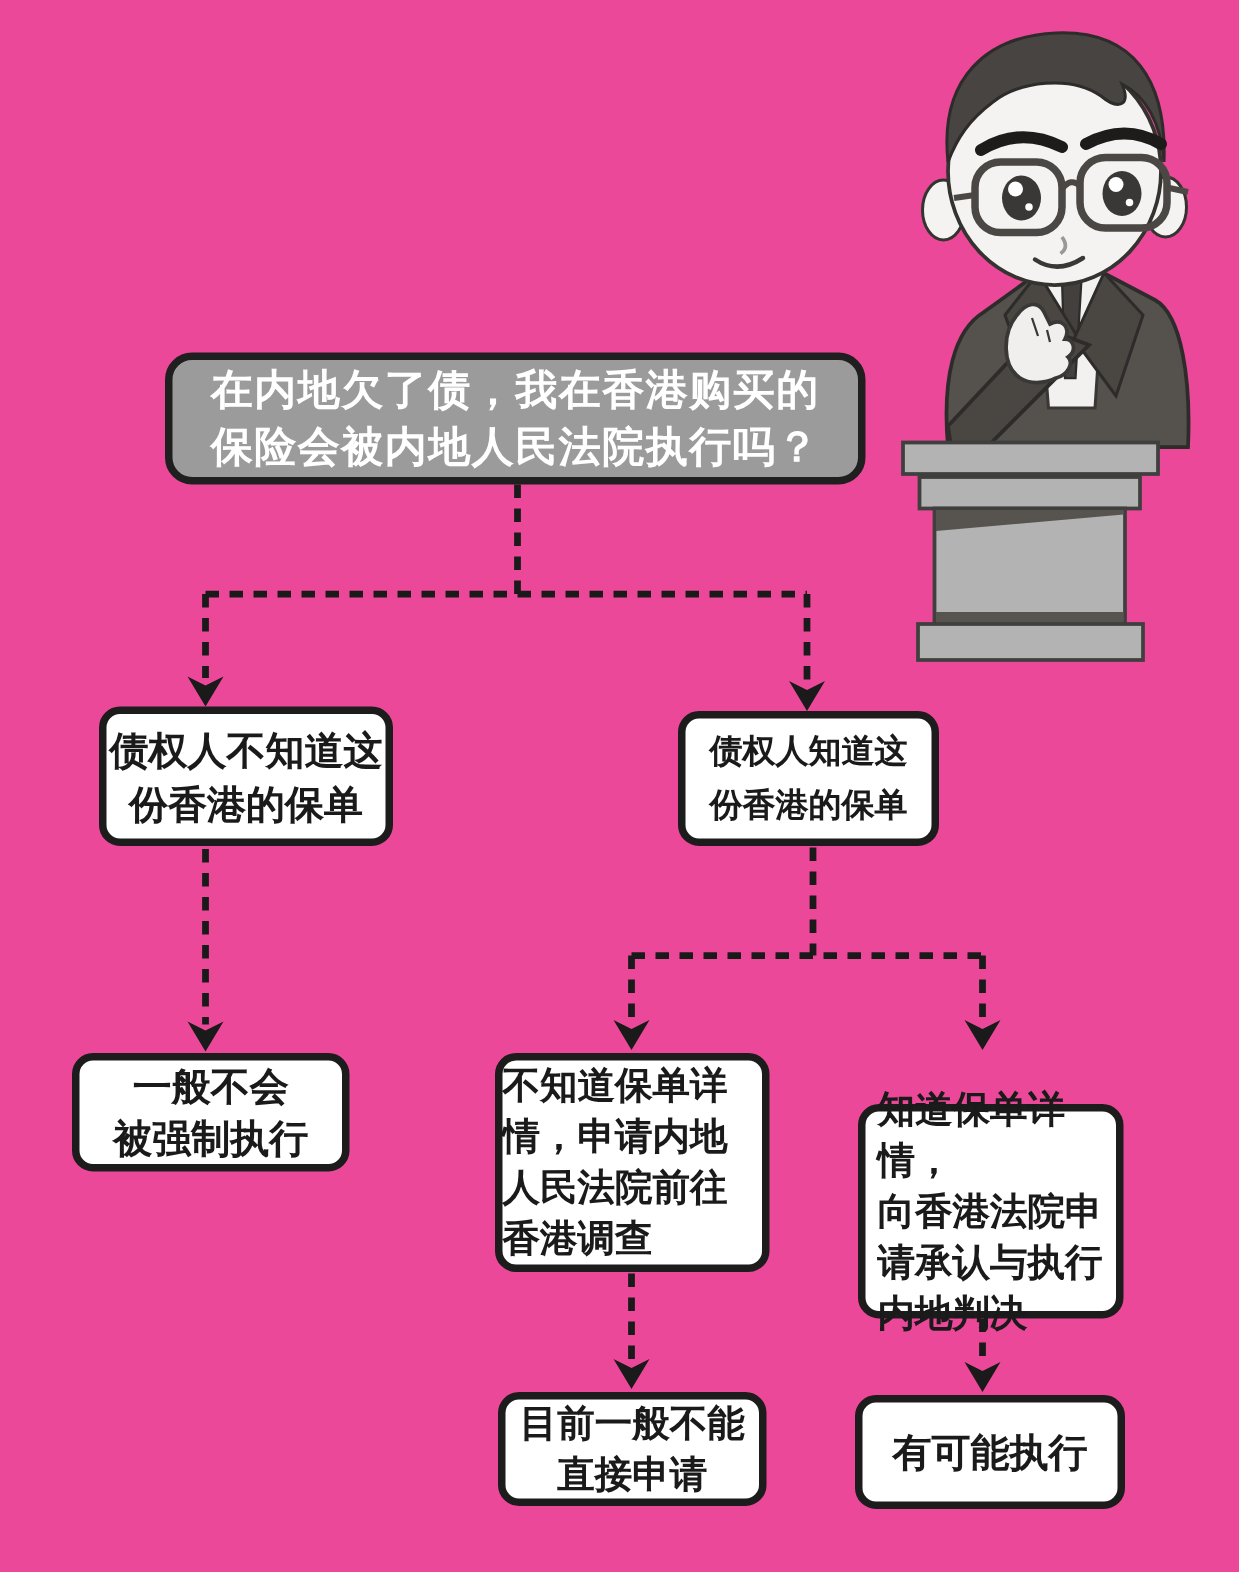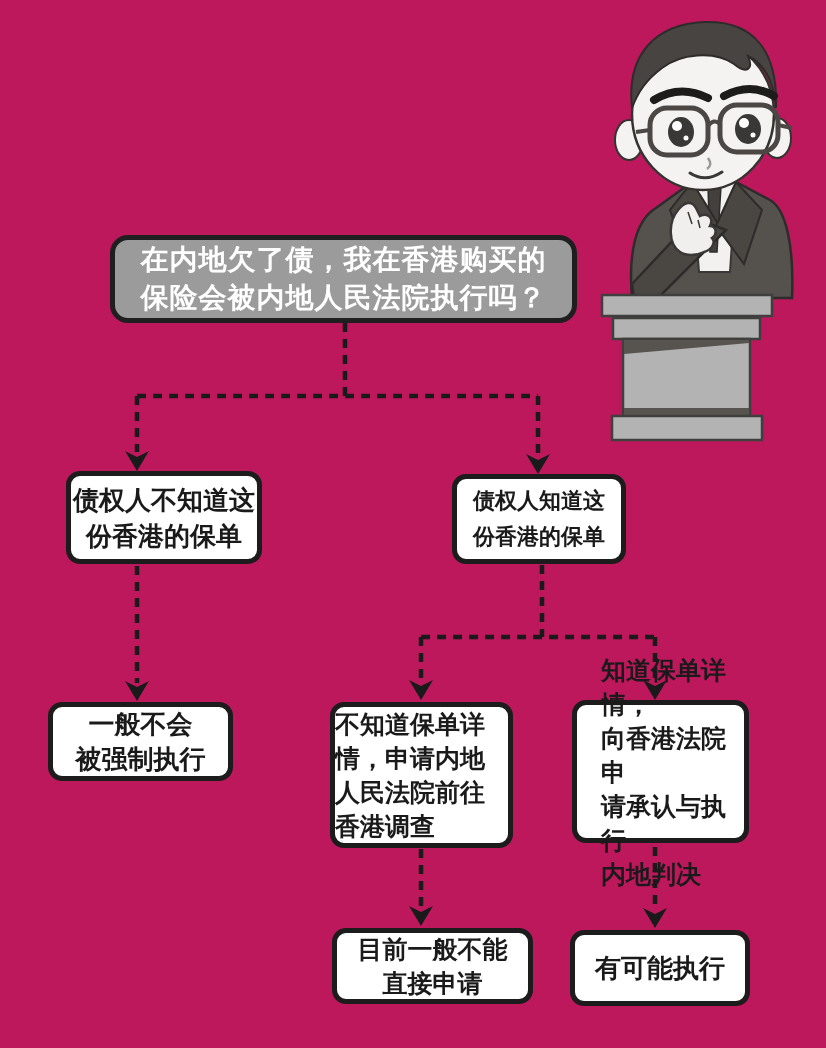--- a/index.html
+++ b/index.html
@@ -1,21 +1,21 @@
 <!DOCTYPE html>
 <html><head>
 <meta charset="utf-8">
 <style>
   * { margin: 0; padding: 0; box-sizing: border-box; }
   html, body { background: #ffffff; }
   .canvas {
     position: relative;
     width: 826px;
     height: 1048px;
-    background: #be185d;
+    background: #ec4899;
     overflow: hidden;
     font-family: "Liberation Sans", "DejaVu Sans", sans-serif;
   }
   .connectors {
     position: absolute;
     left: 0; top: 0;
     width: 826px; height: 1048px;
   }
   .node {
     position: absolute;
@@ -52,27 +52,27 @@
   .node-result-no-enforce {
     left: 48px; top: 702px; width: 185px; height: 79px;
     font-size: 26px; line-height: 35px;
   }
   .node-no-details {
     left: 330px; top: 702px; width: 183px; height: 146px;
     font-size: 25px; line-height: 34px;
     text-align: left; justify-content: flex-start;
   }
   .node-know-details {
-    left: 572px; top: 700px; width: 177px; height: 143px;
+    left: 572px; top: 736px; width: 177px; height: 143px;
     font-size: 25px; line-height: 34px;
     text-align: left; justify-content: flex-start;
-    padding-left: 24px;
+    padding-left: 8px;
   }
   .node-result-cannot {
-    left: 332px; top: 928px; width: 201px; height: 76px;
+    left: 332px; top: 928px; width: 179px; height: 76px;
     font-size: 25px; line-height: 34px; text-align: center;
   }
   .node-result-possible {
     left: 570px; top: 930px; width: 180px; height: 76px;
     font-size: 26px; line-height: 34px;
   }
   .illustration {
     position: absolute;
     left: 596px; top: 12px;
     width: 230px; height: 430px;

